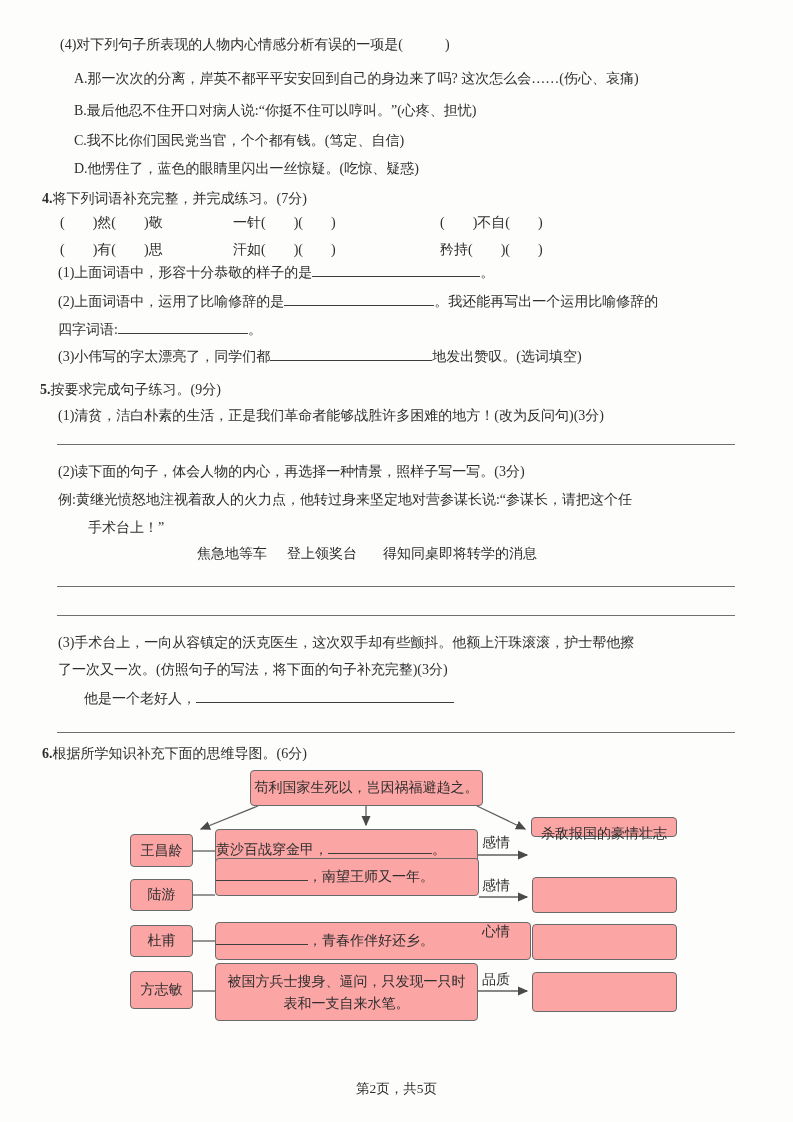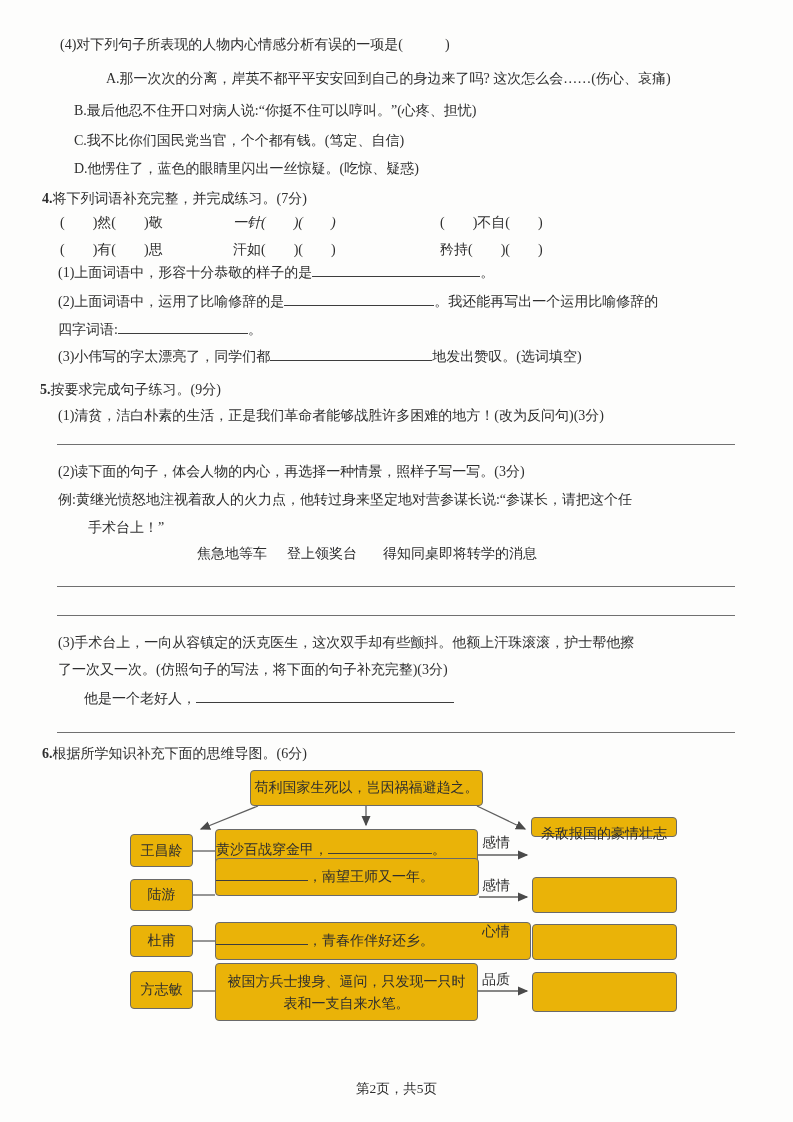--- a/index.html
+++ b/index.html
@@ -14,47 +14,47 @@
     overflow:hidden;
   }
   .abs{position:absolute;white-space:nowrap;}
   .num{font-weight:bold;}
   .bl{display:inline-block;border-bottom:1.3px solid #3d3d3d;height:13px;vertical-align:baseline;}
   .ansline{position:absolute;left:57px;width:678px;border-top:1.5px solid #707070;height:0;}
   .box{
     position:absolute;
     border:1.3px solid #6a6a6a;
     border-radius:4px;
-    background:#eab308;
+    background:#fca5a5;
     box-sizing:border-box;
     text-align:center;
   }
   .box.left-pad{text-align:left;}
   .mm-label{position:absolute;white-space:nowrap;font-size:14px;}
   .mm-wrap{position:absolute;left:0;top:765px;width:793px;height:280px;}
   .mm-svg{position:absolute;left:0;top:0;}
   .multi{white-space:normal;text-align:center;padding:7px 11px;line-height:22px;font-size:14px;}
   .footer{position:absolute;left:0;right:0;text-align:center;font-size:13.5px;}
 </style>
 </head>
 <body>
 
 <div class="page">
 
   <div class="abs" style="left:60px;top:36px;">(4)对下列句子所表现的人物内心情感分析有误的一项是(　　　)</div>
-  <div class="abs" style="left:74px;top:70px;margin-left:32px;">A.那一次次的分离，岸英不都平平安安回到自己的身边来了吗? 这次怎么会……(伤心、哀痛)</div>
+  <div class="abs" style="left:74px;top:70px;">A.那一次次的分离，岸英不都平平安安回到自己的身边来了吗? 这次怎么会……(伤心、哀痛)</div>
   <div class="abs" style="left:74px;top:102px;">B.最后他忍不住开口对病人说:“你挺不住可以哼叫。”(心疼、担忧)</div>
   <div class="abs" style="left:74px;top:132px;">C.我不比你们国民党当官，个个都有钱。(笃定、自信)</div>
   <div class="abs" style="left:74px;top:160px;">D.他愣住了，蓝色的眼睛里闪出一丝惊疑。(吃惊、疑惑)</div>
 
   <div class="abs" style="left:42px;top:190px;">
     <span class="num">4.</span><span>将下列词语补充完整，并完成练习。(7分)</span>
   </div>
   <div class="abs" style="left:60px;top:214px;">(　　)然(　　)敬</div>
-  <div class="abs" style="left:233px;top:214px;font-style:italic;">一针(　　)(　　)</div>
+  <div class="abs" style="left:233px;top:214px;">一针(　　)(　　)</div>
   <div class="abs" style="left:440px;top:214px;">(　　)不自(　　)</div>
   <div class="abs" style="left:60px;top:241px;">(　　)有(　　)思</div>
   <div class="abs" style="left:233px;top:241px;">汗如(　　)(　　)</div>
   <div class="abs" style="left:440px;top:241px;">矜持(　　)(　　)</div>
 
   <div class="abs" style="left:58px;top:263px;">
     <span>(1)上面词语中，形容十分恭敬的样子的是</span><span class="bl" style="width:168px;"></span><span>。</span>
   </div>
   <div class="abs" style="left:58px;top:292px;">
     <span>(2)上面词语中，运用了比喻修辞的是</span><span class="bl" style="width:150px;"></span><span>。我还能再写出一个运用比喻修辞的</span>

